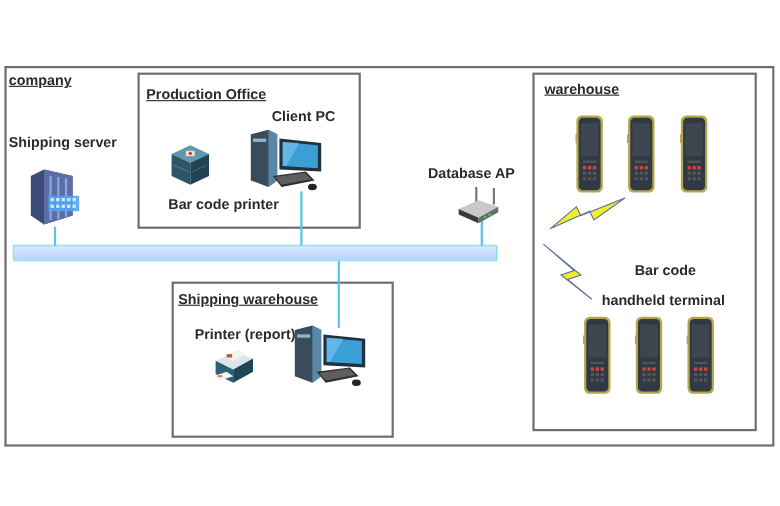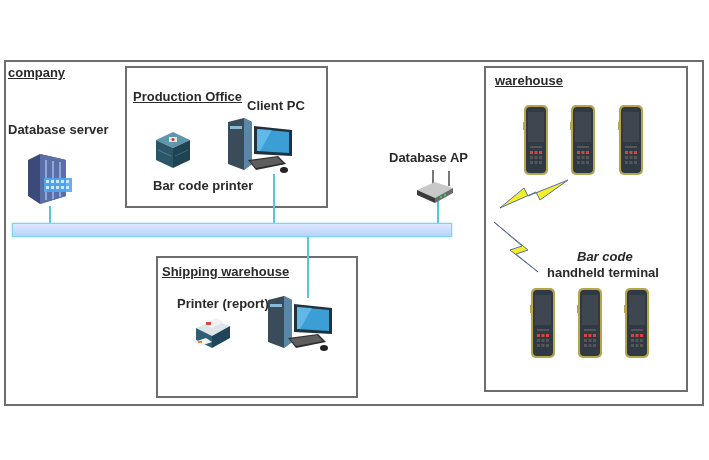--- a/index.html
+++ b/index.html
@@ -15,35 +15,35 @@
          box-shadow: 0 0 2px #8fdcf0; box-sizing: border-box; }
   svg { display: block; }
 </style>
 </head>
 <body>
 
 <div class="box" style="left:4px; top:60px; width:700px; height:346px;"></div>
 <div class="label u" style="left:8px; top:65px;">company</div>
 
 <div class="box" style="left:125px; top:66px; width:203px; height:142px;"></div>
-<div class="label u" style="left:133px; top:89px;text-decoration:underline;">Production Office</div>
+<div class="label u" style="left:133px; top:78px;text-decoration:underline;">Production Office</div>
 
 <div class="box" style="left:156px; top:256px; width:202px; height:142px;"></div>
 <div class="label u" style="left:162px; top:264px;">Shipping warehouse</div>
 
 <div class="box" style="left:484px; top:66px; width:204px; height:326px;"></div>
 <div class="label u" style="left:495px; top:73px;">warehouse</div>
 
 <div class="wire" style="left:49px; top:206px; height:18px;"></div>
 <div class="wire" style="left:273px; top:174px; height:50px;"></div>
 <div class="wire" style="left:437px; top:200px; height:24px;"></div>
 <div class="wire" style="left:307px; top:236px; height:62px;"></div>
 <div class="bus"></div>
 
-<div class="label" style="left:8px; top:122px;">Database server</div>
+<div class="label" style="left:8px; top:122px;">Shipping server</div>
 <div class="abs" style="left:26px; top:152px;">
   <svg width="48" height="56" viewBox="0 0 48 56">
     <polygon points="2,8 14,2 40,8 40,44 14,52 2,44" fill="#3b4a78"></polygon>
     <polygon points="14,2 40,8 40,44 14,52" fill="#5a6fa8"></polygon>
     <line x1="20" y1="8" x2="20" y2="48" stroke="#8fa6d8" stroke-width="2"></line>
     <line x1="27" y1="9" x2="27" y2="47" stroke="#8fa6d8" stroke-width="2"></line>
     <line x1="34" y1="10" x2="34" y2="45" stroke="#8fa6d8" stroke-width="2"></line>
     <rect x="18" y="26" width="28" height="14" fill="#4ea6f0" opacity="0.9"></rect>
     <g fill="#cfeaff">
         <rect x="20" y="28" width="3" height="3"></rect>
@@ -132,21 +132,21 @@
   <svg width="74" height="34" viewBox="0 0 74 34">
     <polygon points="2,30 26,10 30,18 70,2 42,22 38,14" fill="#f2ee2a" stroke="#5b6ea0" stroke-width="1"></polygon>
   </svg>
 </div>
 <div class="abs" style="left:492px; top:220px;">
   <svg width="50" height="54" viewBox="0 0 50 54">
     <polygon points="2,2 30,26 18,30 46,52 24,34 36,30" fill="#f2ee2a" stroke="#5b6ea0" stroke-width="1"></polygon>
   </svg>
 </div>
 
-<div class="label" style="left:577px; top:249px;font-style:italic;">Bar code</div>
+<div class="label" style="left:577px; top:238px;">Bar code</div>
 <div class="label" style="left:547px; top:265px;text-align:right;">handheld terminal</div>
 
 <div id="handhelds">
     <div class="abs" style="left: 523px; top: 104px;">
       <svg width="26" height="72" viewBox="0 0 26 72">
         <rect x="1" y="1" width="24" height="70" rx="5" fill="#b6a54a"></rect>
         <rect x="3" y="3" width="20" height="66" rx="4" fill="#2f3a45"></rect>
         <rect x="5" y="8" width="16" height="30" fill="#3e4650"></rect>
         <rect x="7" y="42" width="12" height="2" fill="#555"></rect>
         <g fill="#d9443a">

